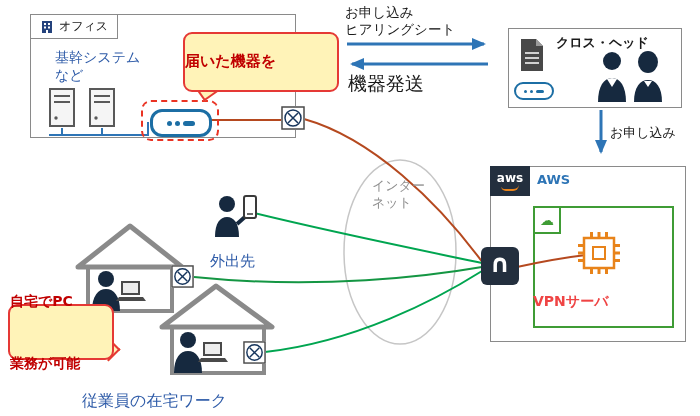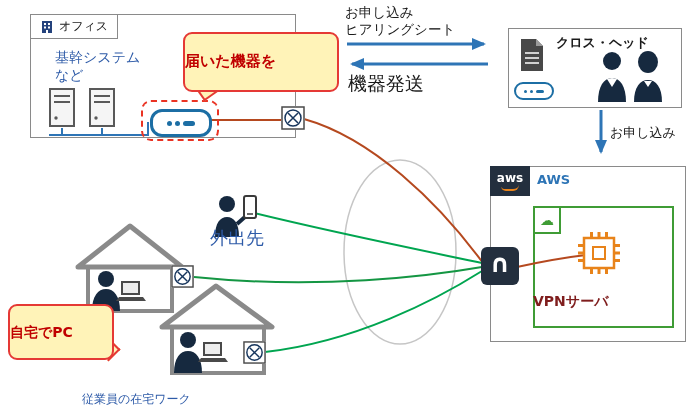--- a/index.html
+++ b/index.html
@@ -172,35 +172,39 @@
       <rect x="0" y="12" width="6" height="3"></rect>
         <rect x="0" y="19.5" width="6" height="3"></rect>
         <rect x="0" y="27" width="6" height="3"></rect>
       <rect x="36" y="12" width="6" height="3"></rect>
         <rect x="36" y="19.5" width="6" height="3"></rect>
         <rect x="36" y="27" width="6" height="3"></rect>
     </g>
     <rect x="6" y="6" width="30" height="30" fill="#fff" stroke="#E8831A" stroke-width="2.5"></rect>
     <rect x="15" y="15" width="12" height="12" fill="none" stroke="#E8831A" stroke-width="2"></rect>
   </svg>
-  <div class="abs bold center" style="left:533px;top:293px;width:137px;font-size:14px;color:#7f1d1d;z-index:2;">VPNサーバ</div>
-
+  <div class="abs bold center" style="left:533px;top:293px;width:137px;font-size:14px;color:#ef4444;z-index:2;">VPNサーバ</div>
+
+  <div class="abs center" style="left:372px;top:178px;width:56px;font-size:13px;color:#909090;line-height:1.3;z-index:2;">
+    <span style="display:block">インター</span>
+    <span style="display:block">ネット</span>
+  </div>
 
   <div class="abs gateway" style="left:481px;top:247px;width:38px;height:38px;">
     <span>∩</span>
   </div>
 
   <svg class="abs" style="left:211px;top:193px;z-index:2;" width="48" height="44" viewBox="0 0 48 44">
     <circle cx="16" cy="11" r="8" fill="#16293F"></circle>
     <path d="M4,44 C4,30 9,24 16,24 C23,24 28,30 28,44 Z" fill="#16293F"></path>
     <path d="M26,31 L35,23" stroke="#16293F" stroke-width="4"></path>
     <rect x="33" y="3" width="12" height="22" rx="2" fill="#fff" stroke="#3a3a3a" stroke-width="2"></rect>
     <line x1="36" y1="21" x2="42" y2="21" stroke="#3a3a3a" stroke-width="1.5"></line>
   </svg>
-  <div class="abs blue-text center" style="left:210px;top:226px;width:56px;font-size:18px;">外出先</div>
+  <div class="abs blue-text center" style="left:210px;top:252px;width:56px;font-size:15px;">外出先</div>
 
   <svg class="abs" style="left:70px;top:218px;z-index:2;" width="215" height="162" viewBox="0 0 215 162">
 
     <rect x="18" y="47" width="84" height="46" fill="#fff" stroke="#8a8a8a" stroke-width="4"></rect>
     <polygon points="8,49 60,8 112,49" fill="#fff" stroke="#8a8a8a" stroke-width="5" stroke-linejoin="round"></polygon>
     <circle cx="36" cy="61" r="8" fill="#16293F"></circle>
     <path d="M22,93 C22,78 28,71 36,71 C44,71 50,78 50,93 Z" fill="#16293F"></path>
     <rect x="52" y="64" width="17" height="12" fill="#ededed" stroke="#4a4a4a" stroke-width="2"></rect>
     <path d="M49,79 H73 L76,83 H46 Z" fill="#4a4a4a"></path>
 
@@ -223,17 +227,18 @@
     <svg width="23" height="23" viewBox="0 0 24 24">
       <rect x="1" y="1" width="22" height="22" fill="#fff" stroke="#4a4a4a" stroke-width="1.5"></rect>
       <circle cx="12" cy="12" r="8" fill="#fff" stroke="#17365D" stroke-width="1.5"></circle>
       <path d="M7,7 L17,17 M17,7 L7,17" stroke="#17365D" stroke-width="1.5"></path>
     </svg>
   </div>
 
   <div class="abs tail" style="left:100px;top:341px;transform:rotate(-45deg);"></div>
   <div class="abs callout" style="left:8px;top:304px;width:102px;height:52px;font-size:14px;">
     <span>自宅でPC</span>
-  </div>
-
-  <div class="abs blue-text" style="left:82px;top:391px;font-size:12px;">従業員の在宅ワーク</div>
+    <span>業務が可能</span>
+  </div>
+
+  <div class="abs blue-text" style="left:82px;top:391px;font-size:16px;">従業員の在宅ワーク</div>
 
 </div>
 
 </body></html>

